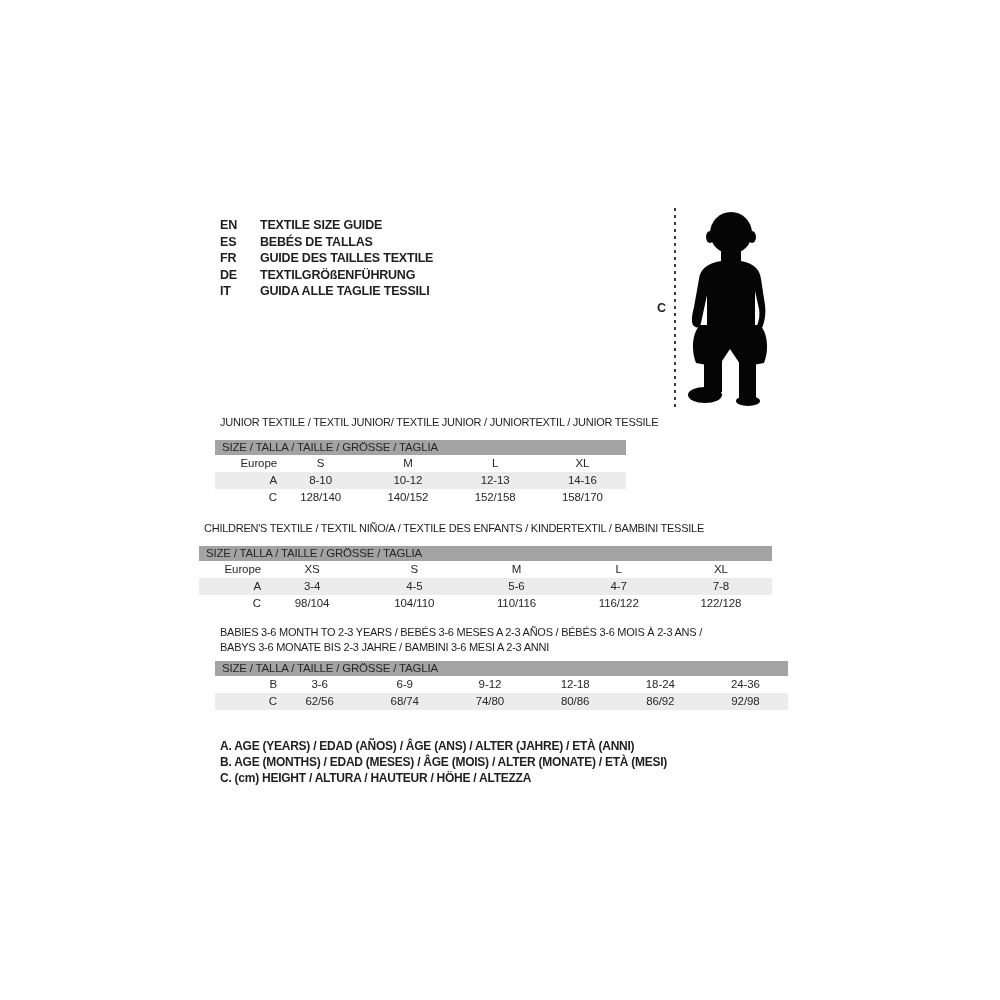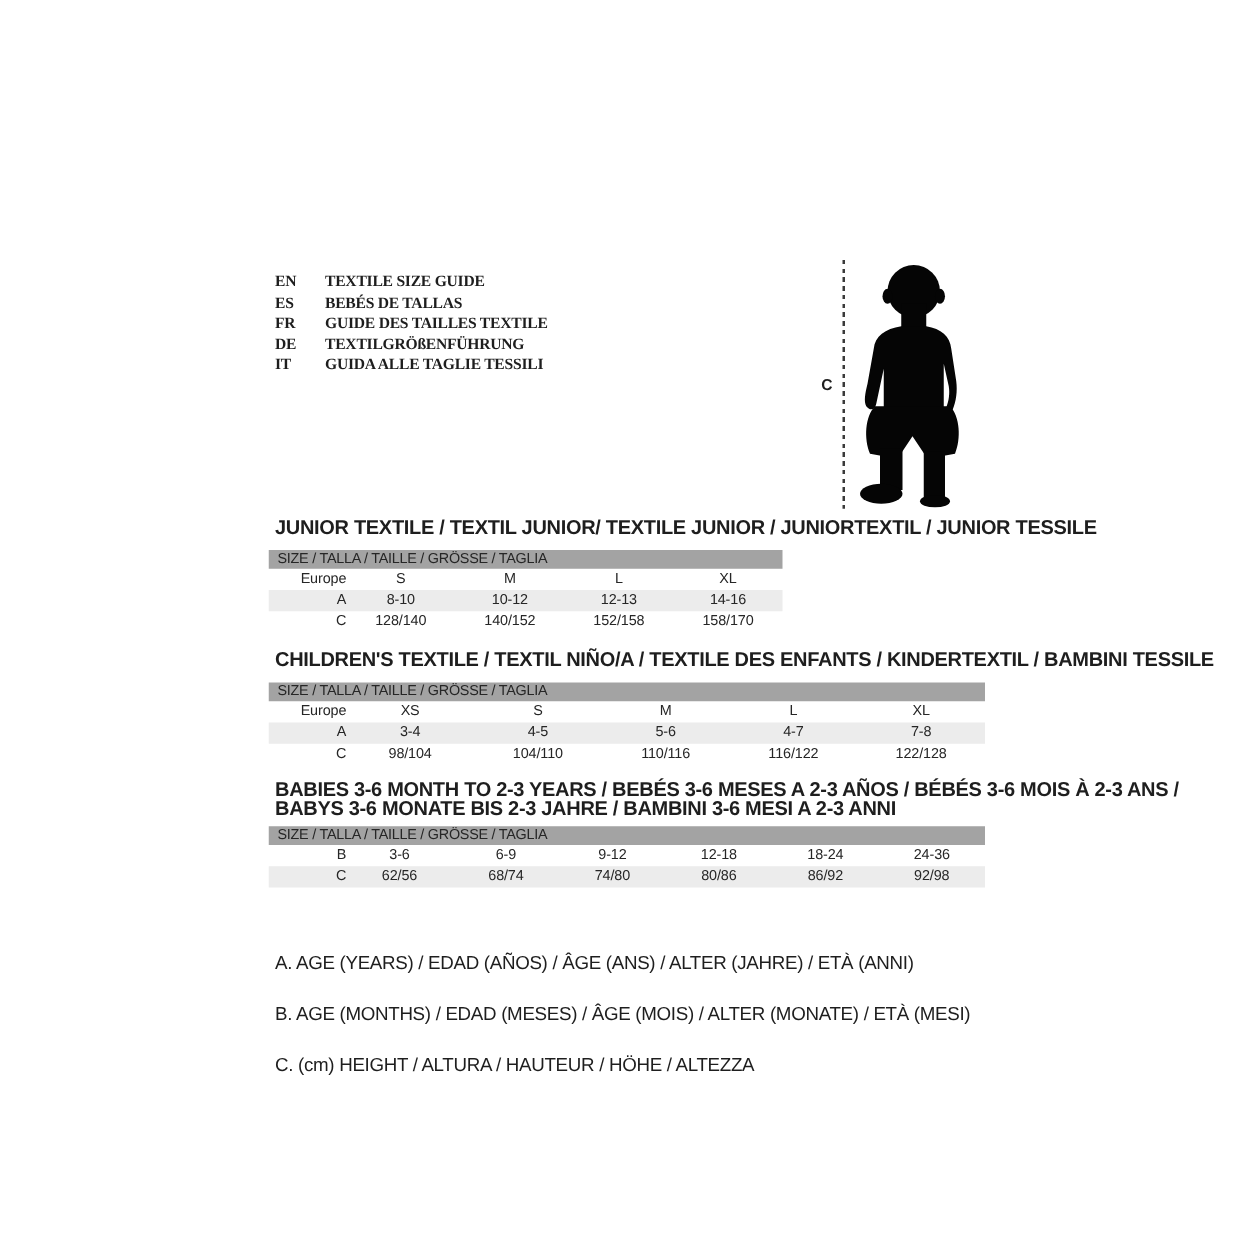--- a/index.html
+++ b/index.html
@@ -19,21 +19,20 @@
     left: 220px;
     top: 217px;
   }
   .lang-row {
     display: flex;
     line-height: 16.5px;
     font-size: 12.5px;
     font-weight: 700;
     letter-spacing: -0.2px;
     white-space: nowrap;
-    font-family: Liberation Serif, serif;
   }
   .lang-code { width: 40px; }
 
   
   .figure {
     position: absolute;
     left: 655px;
     top: 206px;
     width: 125px;
     height: 205px;
@@ -56,27 +55,27 @@
   }
   .silhouette-svg {
     position: absolute;
     left: 33px;
     top: 3px;
   }
 
   
   #tables .size-section { position: absolute; }
   #tables .size-section:nth-child(1) { left: 215px; top: 415px; width: 411px; }
-  #tables .size-section:nth-child(2) { left: 215px; top: 521px; width: 573px; }
+  #tables .size-section:nth-child(2) { left: 199px; top: 521px; width: 573px; }
   #tables .size-section:nth-child(3) { left: 215px; top: 625px; width: 573px; }
 
   .section-title { margin-left: 5px; }
   .section-title-line {
-    font-size: 16px;
-    font-weight: 700;
+    font-size: 11px;
+    font-weight: 400;
     letter-spacing: -0.25px;
     line-height: 15px;
     white-space: nowrap;
   }
   .size-table { margin-top: 10px; }
   #tables .size-section:nth-child(3) .size-table { margin-top: 6px; }
 
   .bar {
     height: 15px;
     line-height: 15px;
@@ -99,26 +98,25 @@
   .tlabel { width: 62px; padding-left: 7px; box-sizing: border-box; text-align: right; }
   .tcell { flex: 1; text-align: center; }
 
   
   .legend {
     position: absolute;
     left: 220px;
     top: 738px;
   }
   .legend-line {
-    font-size: 15px;
-    font-weight: 400;
+    font-size: 12px;
+    font-weight: 700;
     letter-spacing: -0.25px;
     line-height: 16px;
     white-space: nowrap;
-    margin-top: 25px;
   }
 </style>
 </head>
 <body>
 
 <div class="canvas">
 
   <div class="lang-block">
     <div class="lang-row">
       <span class="lang-code">EN</span>

